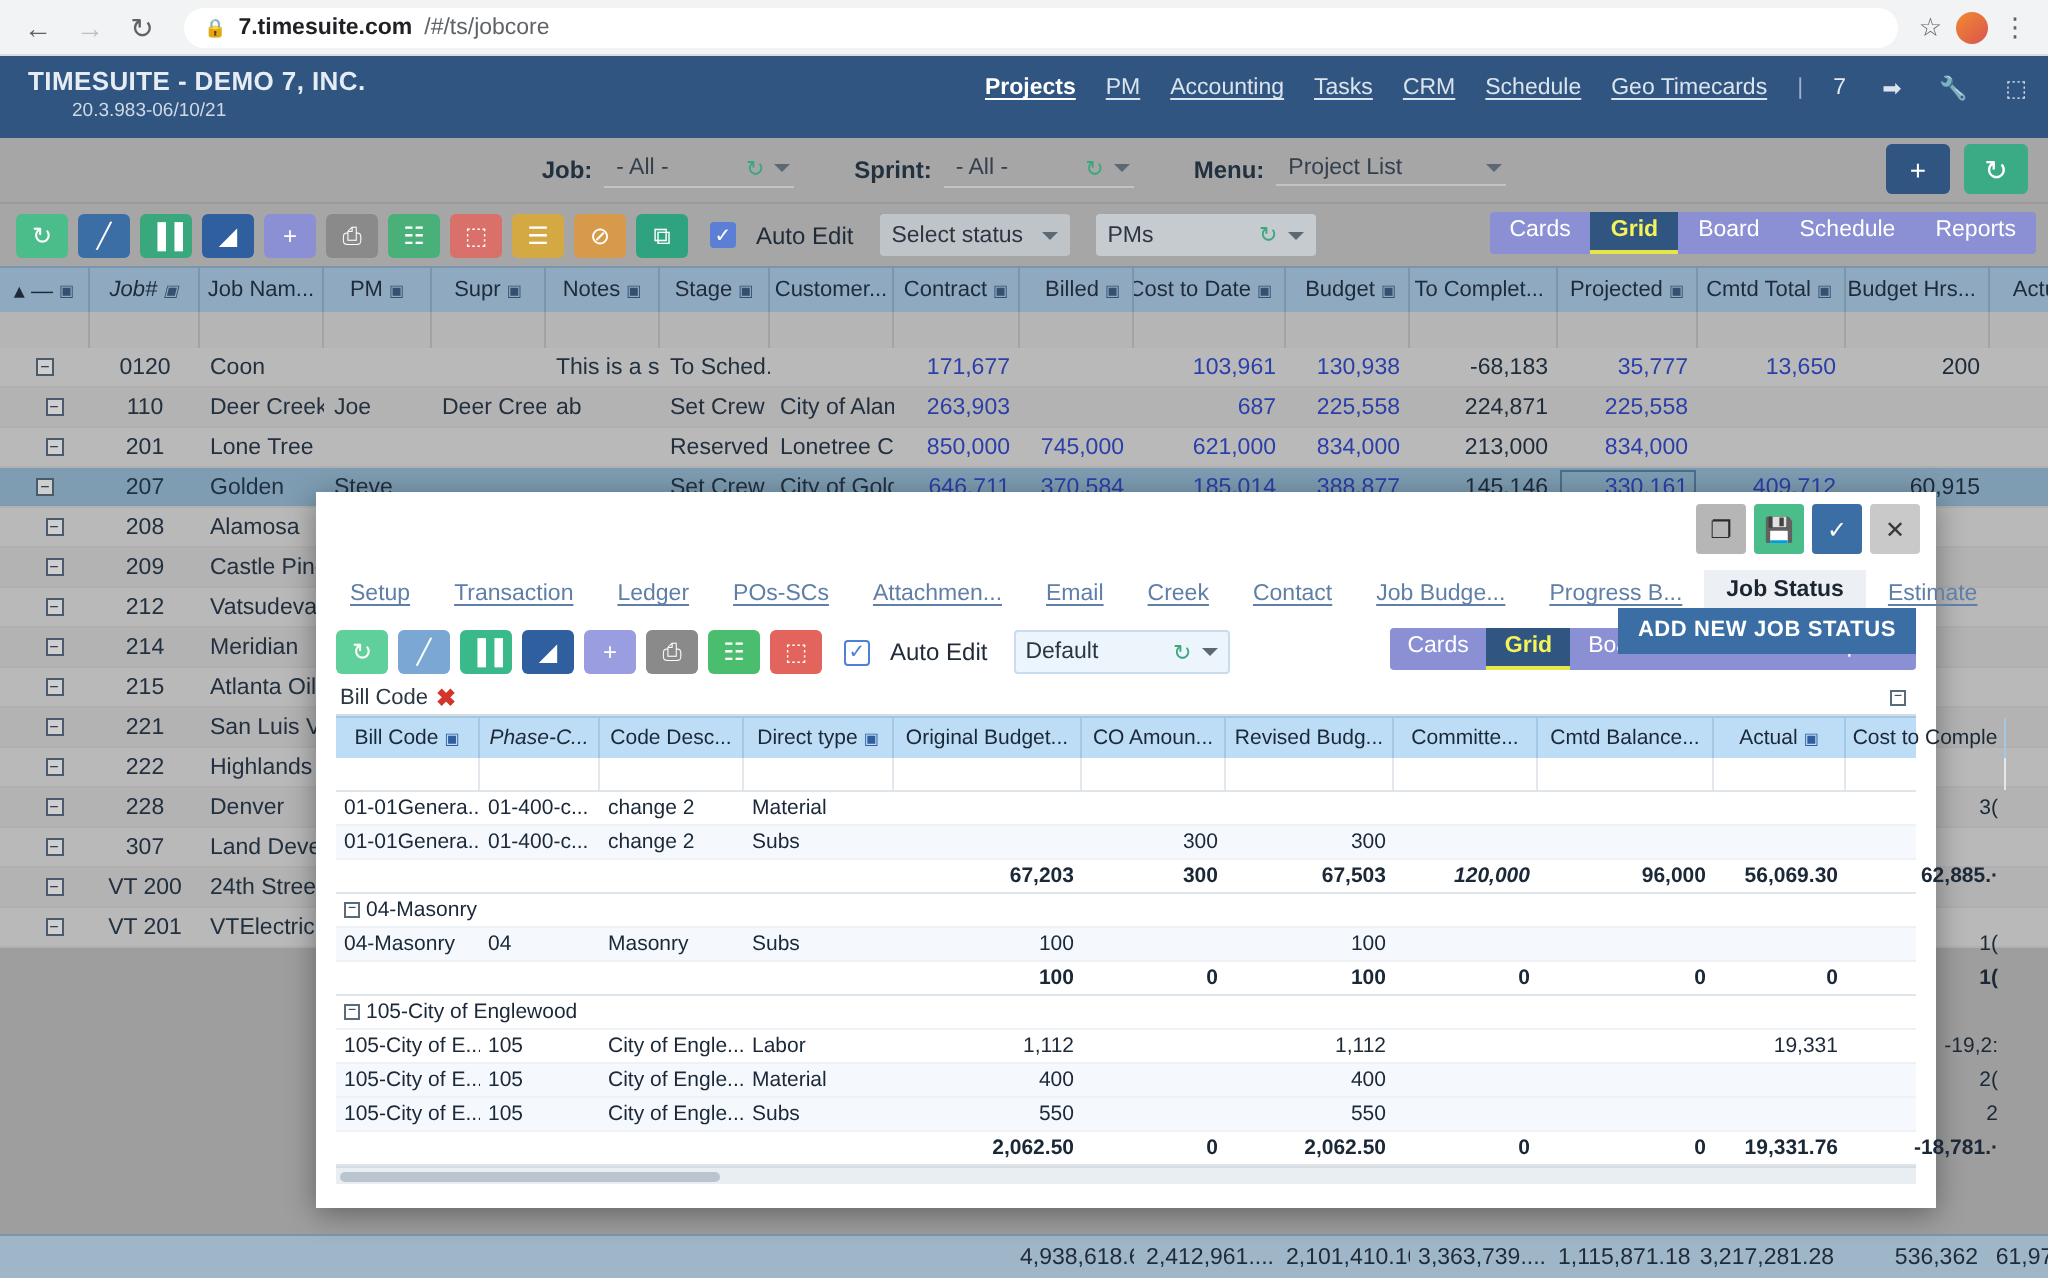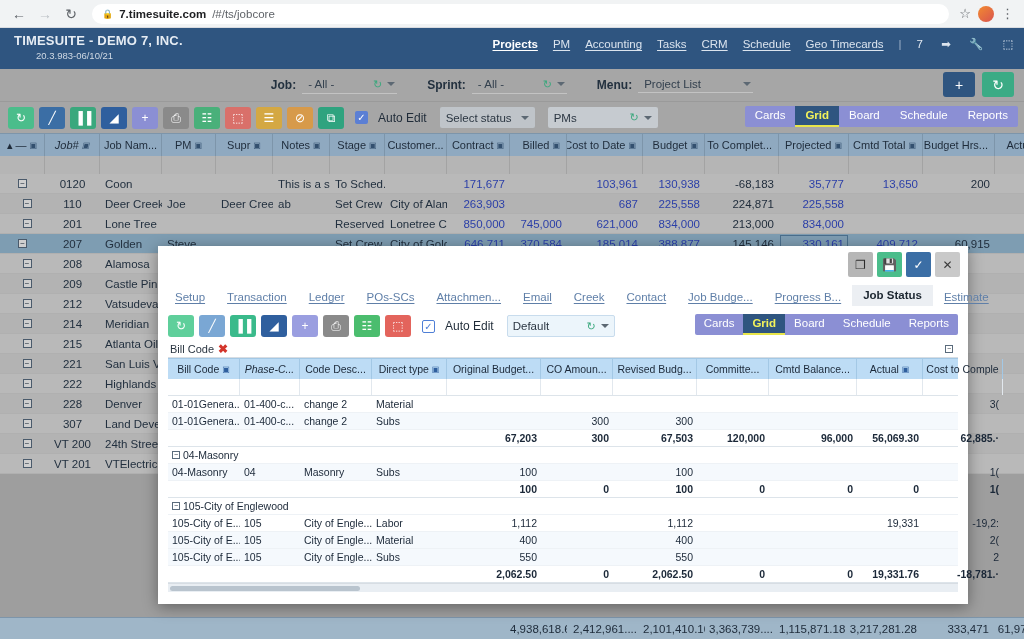--- a/index.html
+++ b/index.html
@@ -772,21 +772,21 @@
       <div class="tc" style="flex: 0 0 57px;"></div>
       <div class="tc" style="flex: 0 0 55px;"></div>
       <div class="tc" style="flex: 0 0 62px;"></div>
       <div class="tc" style="flex: 0 0 63px;"></div>
       <div class="tc" style="flex: 0 0 57px;">4,938,618.69</div>
       <div class="tc" style="flex: 0 0 76px;">2,412,961....</div>
       <div class="tc" style="flex: 0 0 62px;">2,101,410.10</div>
       <div class="tc" style="flex: 0 0 74px;">3,363,739....</div>
       <div class="tc" style="flex: 0 0 70px;">1,115,871.18</div>
       <div class="tc" style="flex: 0 0 74px;">3,217,281.28</div>
-      <div class="tc" style="flex: 0 0 72px;">333,471</div>
+      <div class="tc" style="flex: 0 0 72px;">536,362</div>
       <div class="tc" style="flex: 0 0 60px;">61,974.50</div>
     </div>
 
   <div class="modal">
     <div class="modal-head">
       <div class="modal-btns" id="modalBtns">
           <div class="mbtn mb-gray">❐</div>
           <div class="mbtn mb-green">💾</div>
           <div class="mbtn mb-blue">✓</div>
           <div class="mbtn mb-close">✕</div>
@@ -798,20 +798,21 @@
         <div class="mtab">Ledger</div>
         <div class="mtab">POs-SCs</div>
         <div class="mtab">Attachmen...</div>
         <div class="mtab">Email</div>
         <div class="mtab">Creek</div>
         <div class="mtab">Contact</div>
         <div class="mtab">Job Budge...</div>
         <div class="mtab">Progress B...</div>
         <div class="mtab active">Job Status</div>
         <div class="mtab">Estimate</div>
+        <div class="addstatus">ADD NEW JOB STATUS</div>
     </div>
     <div class="modal-body">
       <div class="mtoolbar">
         <div id="mtbbtns" style="display:flex;gap:5px">
             <div class="mtb m-green">↻</div>
             <div class="mtb m-blue">╱</div>
             <div class="mtb m-teal">▐▐</div>
             <div class="mtb m-navy">◢</div>
             <div class="mtb m-purple">+</div>
             <div class="mtb m-gray">⎙</div>
@@ -921,21 +922,21 @@
             <div class="mc num" style="flex: 0 0 80px;"></div>
           </div>
           <div class="mrow total">
             <div class="mc" style="flex: 0 0 72px;"></div>
             <div class="mc" style="flex: 0 0 60px;"></div>
             <div class="mc" style="flex: 0 0 72px;"></div>
             <div class="mc" style="flex: 0 0 75px;"></div>
             <div class="mc num" style="flex: 0 0 94px;">67,203</div>
             <div class="mc num" style="flex: 0 0 72px;">300</div>
             <div class="mc num" style="flex: 0 0 84px;">67,503</div>
-            <div class="mc num" style="flex: 0 0 72px;">120,000</div>
+            <div class="mc num" style="flex: 0 0 72px; font-style: italic;">120,000</div>
             <div class="mc num" style="flex: 0 0 88px;">96,000</div>
             <div class="mc num" style="flex: 0 0 66px;">56,069.30</div>
             <div class="mc num" style="flex: 0 0 80px;">62,885.·</div>
           </div>
           <div class="mrow group">
             <div class="mc" style="flex: 1 1 auto;">
               <span class="mexp">−</span>
               <span>04-Masonry</span>
             </div>
           </div>

